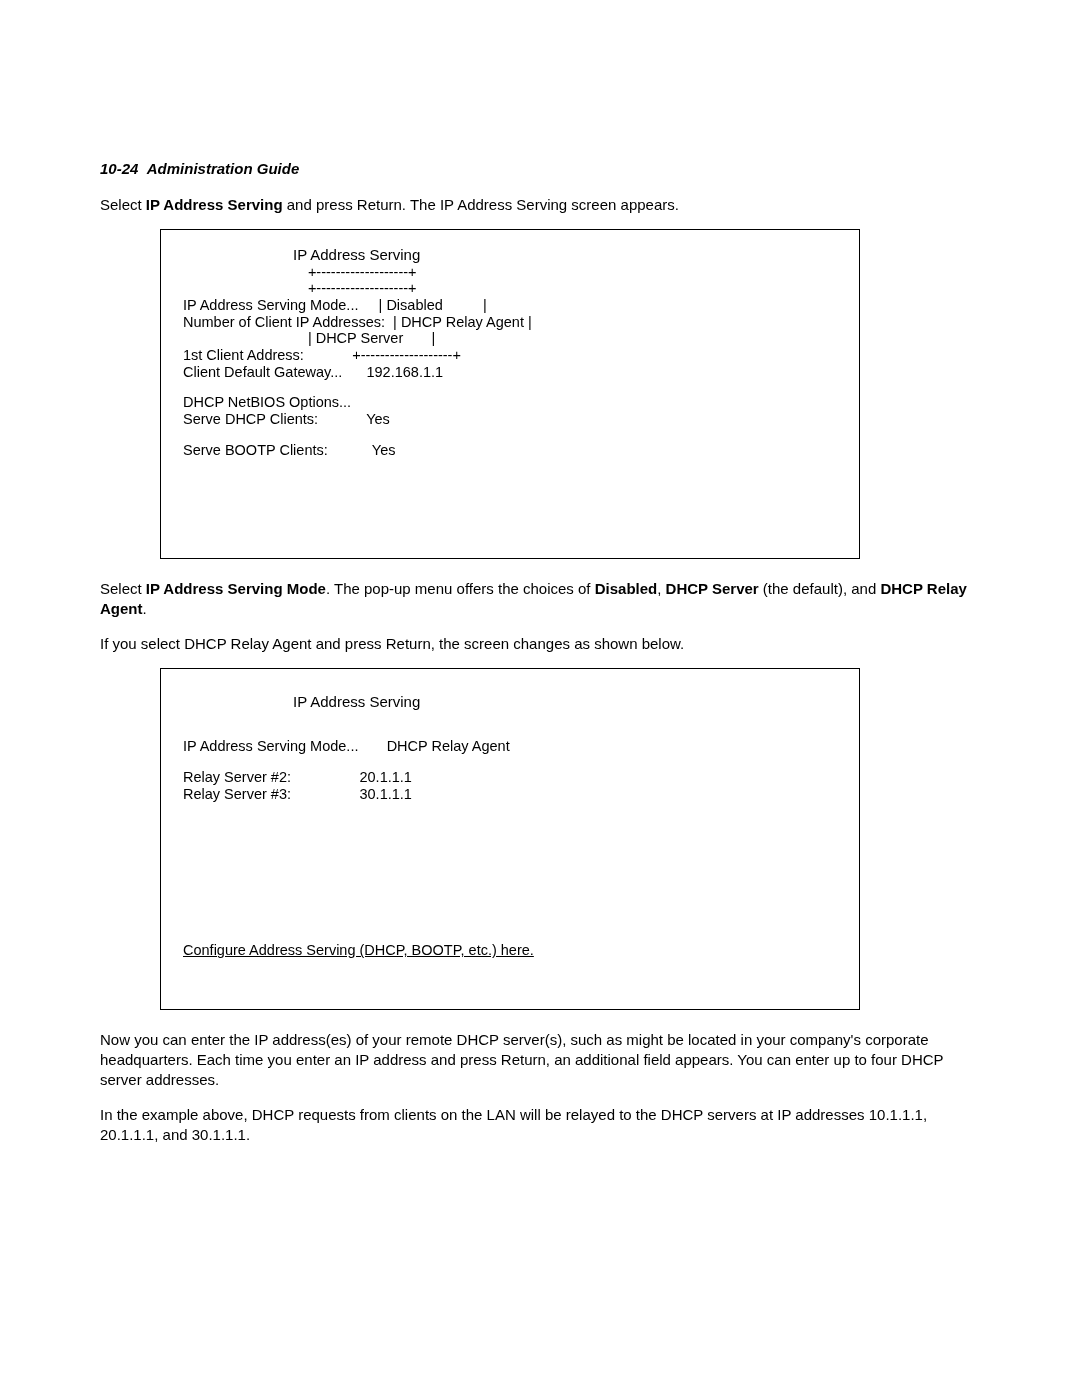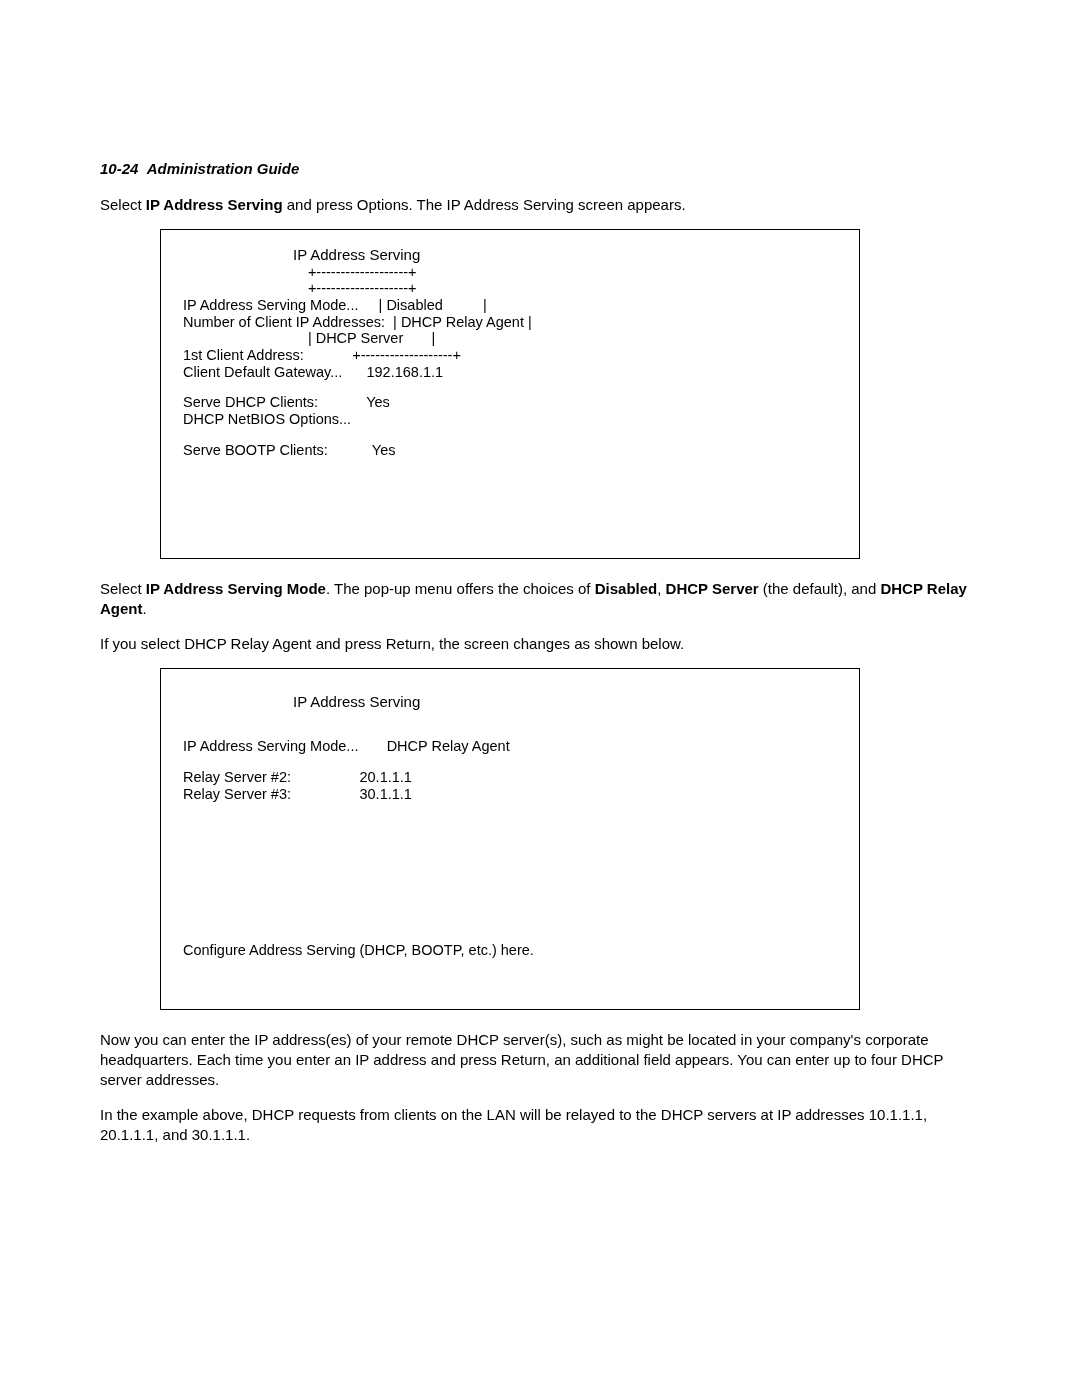--- a/index.html
+++ b/index.html
@@ -50,54 +50,54 @@
 </head>
 <body>
 
 <div class="page">
 
   <div class="header-line">
     <span>10-24</span>&nbsp;&nbsp;<span>Administration Guide</span>
   </div>
 
   <div class="para">
-    <span>Select </span><span class="bold">IP Address Serving</span><span> and press Options. The IP Address Serving screen appears.</span>
+    <span>Select </span><span class="bold">IP Address Serving</span><span> and press Return. The IP Address Serving screen appears.</span>
   </div>
 
   <div class="terminal-box" style="padding-bottom:100px;">
     <div class="term-line term-title">IP Address Serving</div>
     <div class="term-line">                               +-------------------+</div>
     <div class="term-line">                               +-------------------+</div>
     <div class="term-line">IP Address Serving Mode...     | Disabled          |</div>
     <div class="term-line">Number of Client IP Addresses:  | DHCP Relay Agent |</div>
     <div class="term-line">                               | DHCP Server       |</div>
     <div class="term-line">1st Client Address:            +-------------------+</div>
     <div class="term-line">Client Default Gateway...      192.168.1.1</div>
     <div class="spacer-md"></div>
+    <div class="term-line">DHCP NetBIOS Options...</div>
     <div class="term-line">Serve DHCP Clients:            Yes</div>
-    <div class="term-line">DHCP NetBIOS Options...</div>
     <div class="spacer-md"></div>
     <div class="term-line">Serve BOOTP Clients:           Yes</div>
   </div>
 
   <div class="para">
     <span>Select </span><span class="bold">IP Address Serving Mode</span><span>. The pop-up menu offers the choices of </span><span class="bold">Disabled</span><span>, </span><span class="bold">DHCP Server</span><span> (the default), and </span><span class="bold">DHCP Relay Agent</span><span>.</span>
   </div>
 
   <div class="para">If you select DHCP Relay Agent and press Return, the screen changes as shown below.</div>
 
   <div class="terminal-box" style="padding-top:24px;">
     <div class="term-line term-title">IP Address Serving</div>
     <div class="spacer-md"></div>
     <div class="spacer-md"></div>
     <div class="term-line">IP Address Serving Mode...       DHCP Relay Agent</div>
     <div class="spacer-md"></div>
     <div class="term-line">Relay Server #2:                 20.1.1.1</div>
     <div class="term-line">Relay Server #3:                 30.1.1.1</div>
     <div style="height:140px;"></div>
-    <div class="term-line" style="padding-left:0;">Configure Address Serving (DHCP, BOOTP, etc.) here.</div>
+    <div class="term-line" style="padding-left:0;text-decoration:underline;">Configure Address Serving (DHCP, BOOTP, etc.) here.</div>
   </div>
 
   <div class="para">Now you can enter the IP address(es) of your remote DHCP server(s), such as might be located in your company's corporate headquarters. Each time you enter an IP address and press Return, an additional field appears. You can enter up to four DHCP server addresses.</div>
 
   <div class="para">In the example above, DHCP requests from clients on the LAN will be relayed to the DHCP servers at IP addresses 10.1.1.1, 20.1.1.1, and 30.1.1.1.</div>
 
 </div>
 
 </body></html>

